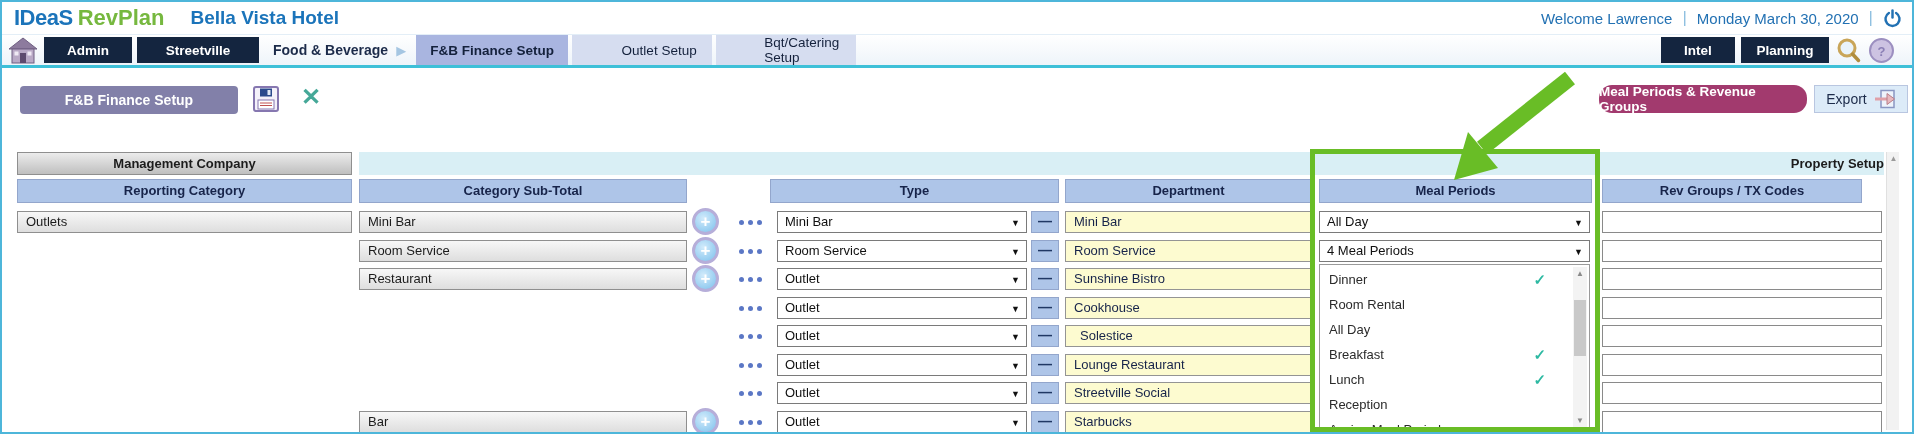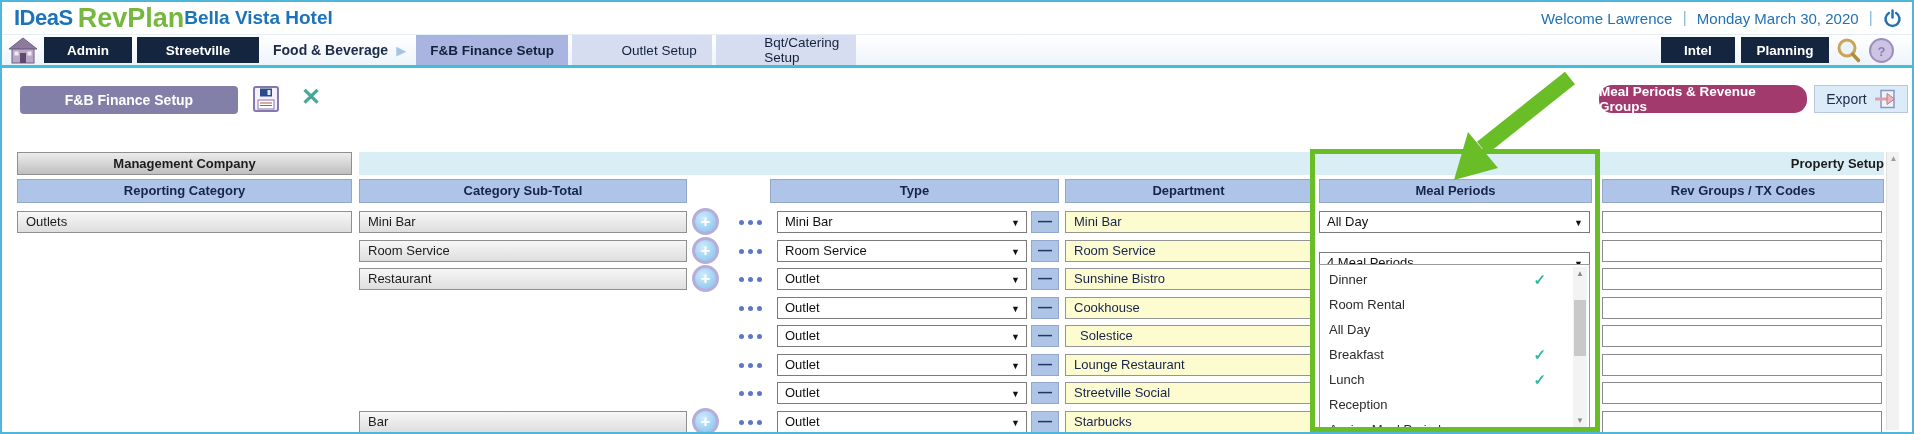--- a/index.html
+++ b/index.html
@@ -6,22 +6,22 @@
   html,body { background:#e8e8e8; }
   body { font-family:"Liberation Sans", sans-serif; }
   .window{
     position:relative; width:1914px; height:434px; background:#fff;
     border:2px solid #4db6da; overflow:hidden;
   }
   
   .topbar{ position:absolute; left:0; top:0; width:100%; height:33px; background:#fff;
     display:flex; align-items:center; border-bottom:1px solid #e3eef7;}
   .logo-ideas{ font-size:22px; font-weight:800; color:#1b74ba; letter-spacing:-0.5px; margin-left:12px;}
-  .logo-revplan{ font-size:27px; font-weight:700; color:#76b83f; margin-left:5px;}
-  .hotel-name{ font-size:19px; font-weight:700; color:#1b74ba; }
+  .logo-revplan{ font-size:22px; font-weight:700; color:#76b83f; margin-left:5px;}
+  .hotel-name{ font-size:19px; font-weight:700; color:#1b74ba; margin-left:26px;}
   .topbar-right{ margin-left:auto; display:flex; align-items:center; gap:10px; padding-right:10px;
     color:#2271b3; font-size:15px;}
   .tb-sep{ color:#8fbfe0; font-size:17px; }
   
   .navbar{ position:absolute; left:0; top:33px; width:100%; height:33px;
     background:linear-gradient(#ffffff,#eef4fa); border-bottom:3px solid #3ec0d8;
     display:flex; align-items:center;}
   .nav-btn{ background:#14253f; color:#fff; font-size:13.5px; font-weight:700;
     height:26px; display:flex; align-items:center; justify-content:center; cursor:pointer;}
   .btn-admin{ width:88px; margin-left:6px;}
@@ -176,21 +176,21 @@
   </div>
 
   <div class="hdr-mgmt">Management Company</div>
   <div class="hdr-prop">Property Setup</div>
 
   <div class="colhdr" style="left:15px;   width:335px;">Reporting Category</div>
   <div class="colhdr" style="left:357px;  width:328px;">Category Sub-Total</div>
   <div class="colhdr" style="left:768px;  width:289px;">Type</div>
   <div class="colhdr" style="left:1063px; width:247px;">Department</div>
   <div class="colhdr" style="left:1317px; width:273px;">Meal Periods</div>
-  <div class="colhdr" style="left:1600px; width:282px;">Rev Groups / TX Codes</div>
+  <div class="colhdr" style="left:1600px; width:260px;">Rev Groups / TX Codes</div>
 
   <div class="fld-gray" style="left:15px; top:209px; width:335px;">Outlets</div>
 
   <div>
       <div class="fld-gray" style="left: 357px; top: 209px; width: 328px;">Mini Bar</div>
       <div class="plus-btn" style="left: 690px; top: 206px;">+</div>
       <div class="dots" style="left: 726px; top: 209px;">
         <i></i>
         <i></i>
         <i></i>
@@ -203,21 +203,21 @@
       <div class="fld-gray" style="left: 357px; top: 238px; width: 328px;">Room Service</div>
       <div class="plus-btn" style="left: 690px; top: 235px;">+</div>
       <div class="dots" style="left: 726px; top: 238px;">
         <i></i>
         <i></i>
         <i></i>
       </div>
       <div class="sel" style="left: 775px; top: 238px; width: 250px;">Room Service<span class="caret">▼</span></div>
       <div class="minus-btn" style="left: 1029px; top: 238px;">—</div>
       <div class="fld-yellow" style="left: 1063px; top: 238px; width: 247px;">Room Service</div>
-      <div class="sel" style="left: 1317px; top: 250px; width: 271px;">4 Meal Periods<span class="caret">▼</span></div>
+      <div class="sel" style="left: 1317px; top: 238px; width: 271px;">4 Meal Periods<span class="caret">▼</span></div>
       <div class="box-empty" style="left: 1600px; top: 238px; width: 280px;"></div>
       <div class="fld-gray" style="left: 357px; top: 266px; width: 328px;">Restaurant</div>
       <div class="plus-btn" style="left: 690px; top: 263px;">+</div>
       <div class="dots" style="left: 726px; top: 266px;">
         <i></i>
         <i></i>
         <i></i>
       </div>
       <div class="sel" style="left: 775px; top: 266px; width: 250px;">Outlet<span class="caret">▼</span></div>
       <div class="minus-btn" style="left: 1029px; top: 266px;">—</div>

